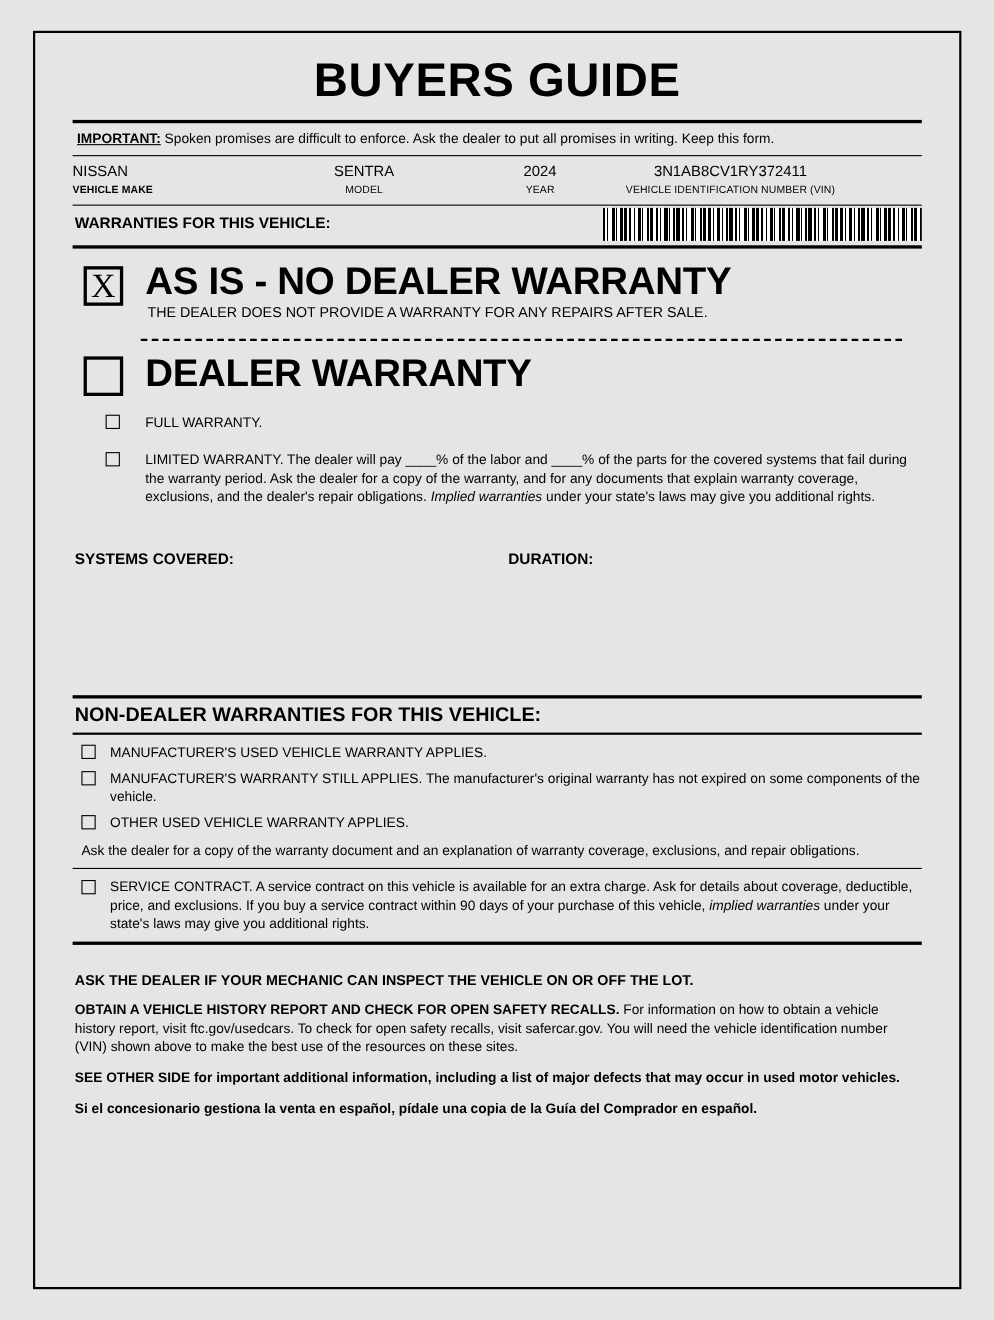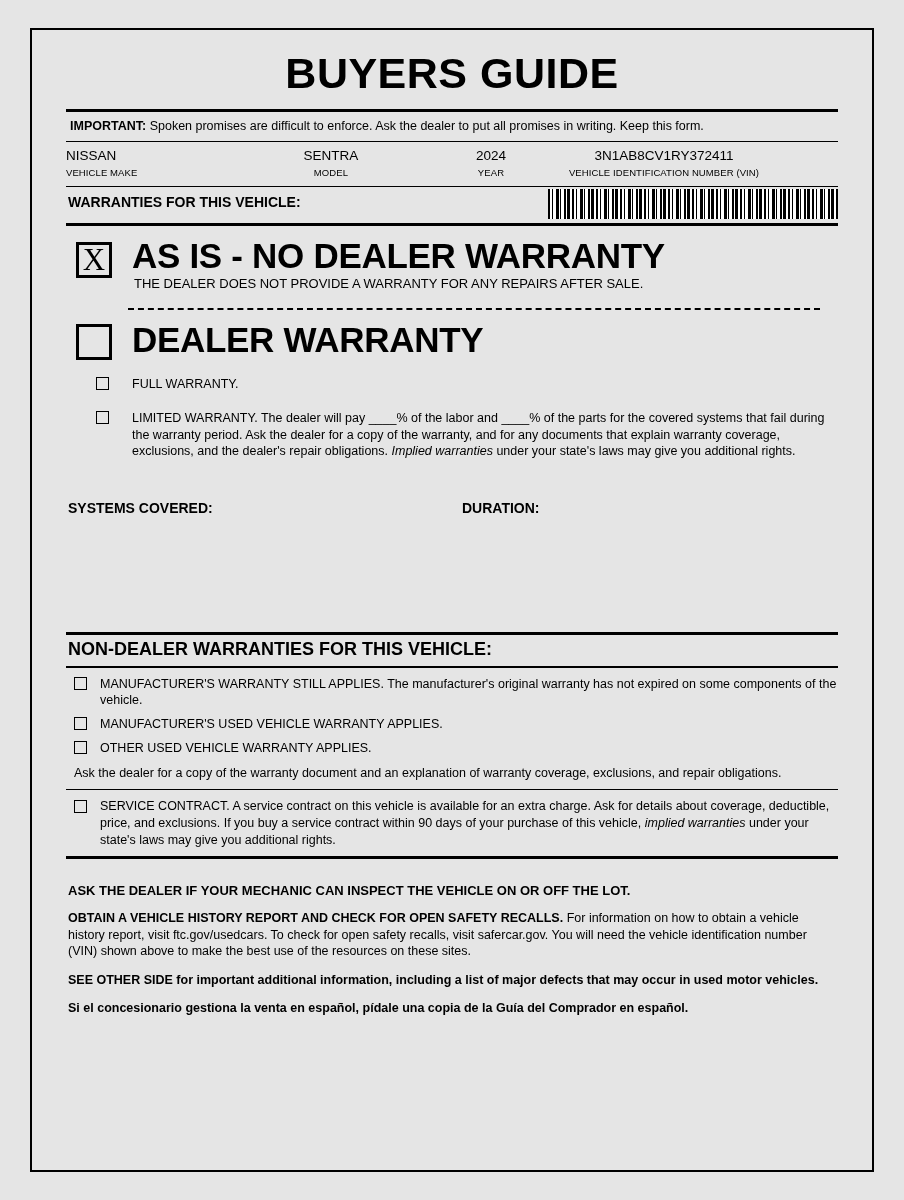--- a/index.html
+++ b/index.html
@@ -47,42 +47,42 @@
   }
   .rule-med {
     border-top: 2px solid #000;
   }
   
   .important {
     font-size: 12.5px;
     padding: 7px 4px 7px 4px;
     line-height: 1.2;
   }
-  .important b { font-weight: bold; }
+  .important b { font-weight: bold; text-decoration: underline; }
   
   .vehicle-row {
     position: relative;
     height: 38px;
     margin-top: 6px;
   }
   .vfield {
     position: absolute;
     top: 0;
     font-size: 13.5px;
     text-align: center;
   }
   .vlabel {
     position: absolute;
     top: 19px;
     font-size: 9.5px;
     letter-spacing: 0.1px;
     text-align: center;
   }
   .v-make   { left: 0px;   width: 130px; text-align: left; }
-  .v-make-l { left: 0px;   width: 130px; text-align: left; }
+  .v-make-l { left: 0px;   width: 130px; text-align: left; font-weight: bold; }
   .v-model  { left: 200px; width: 130px; }
   .v-model-l{ left: 200px; width: 130px; }
   .v-year   { left: 370px; width: 110px; }
   .v-year-l { left: 370px; width: 110px; }
   .v-vin    { right: 4px;  width: 340px; text-align: center; }
   .v-vin-l  { right: 4px;  width: 340px; text-align: center; }
   
   .warr-head-wrap {
     position: relative;
     height: 34px;
@@ -312,26 +312,26 @@
     <div class="blank-area"></div>
 
     <div class="rule-thick"></div>
 
     <div class="nondealer-head">NON-DEALER WARRANTIES FOR THIS VEHICLE:</div>
 
     <div class="rule-med"></div>
 
     <div class="nd-row">
       <span class="nd-box"></span>
-      <span>MANUFACTURER'S WARRANTY STILL APPLIES.  The manufacturer's original warranty has not expired on some components of the vehicle.</span>
+      <span>MANUFACTURER'S USED VEHICLE WARRANTY APPLIES.</span>
     </div>
 
     <div class="nd-row">
       <span class="nd-box"></span>
-      <span>MANUFACTURER'S USED VEHICLE WARRANTY APPLIES.</span>
+      <span>MANUFACTURER'S WARRANTY STILL APPLIES.  The manufacturer's original warranty has not expired on some components of the vehicle.</span>
     </div>
 
     <div class="nd-row">
       <span class="nd-box"></span>
       <span>OTHER USED VEHICLE WARRANTY APPLIES.</span>
     </div>
 
     <div class="nd-note">Ask the dealer for a copy of the warranty document and an explanation of warranty coverage, exclusions, and repair obligations.</div>
 
     <div class="rule-thin"></div>

